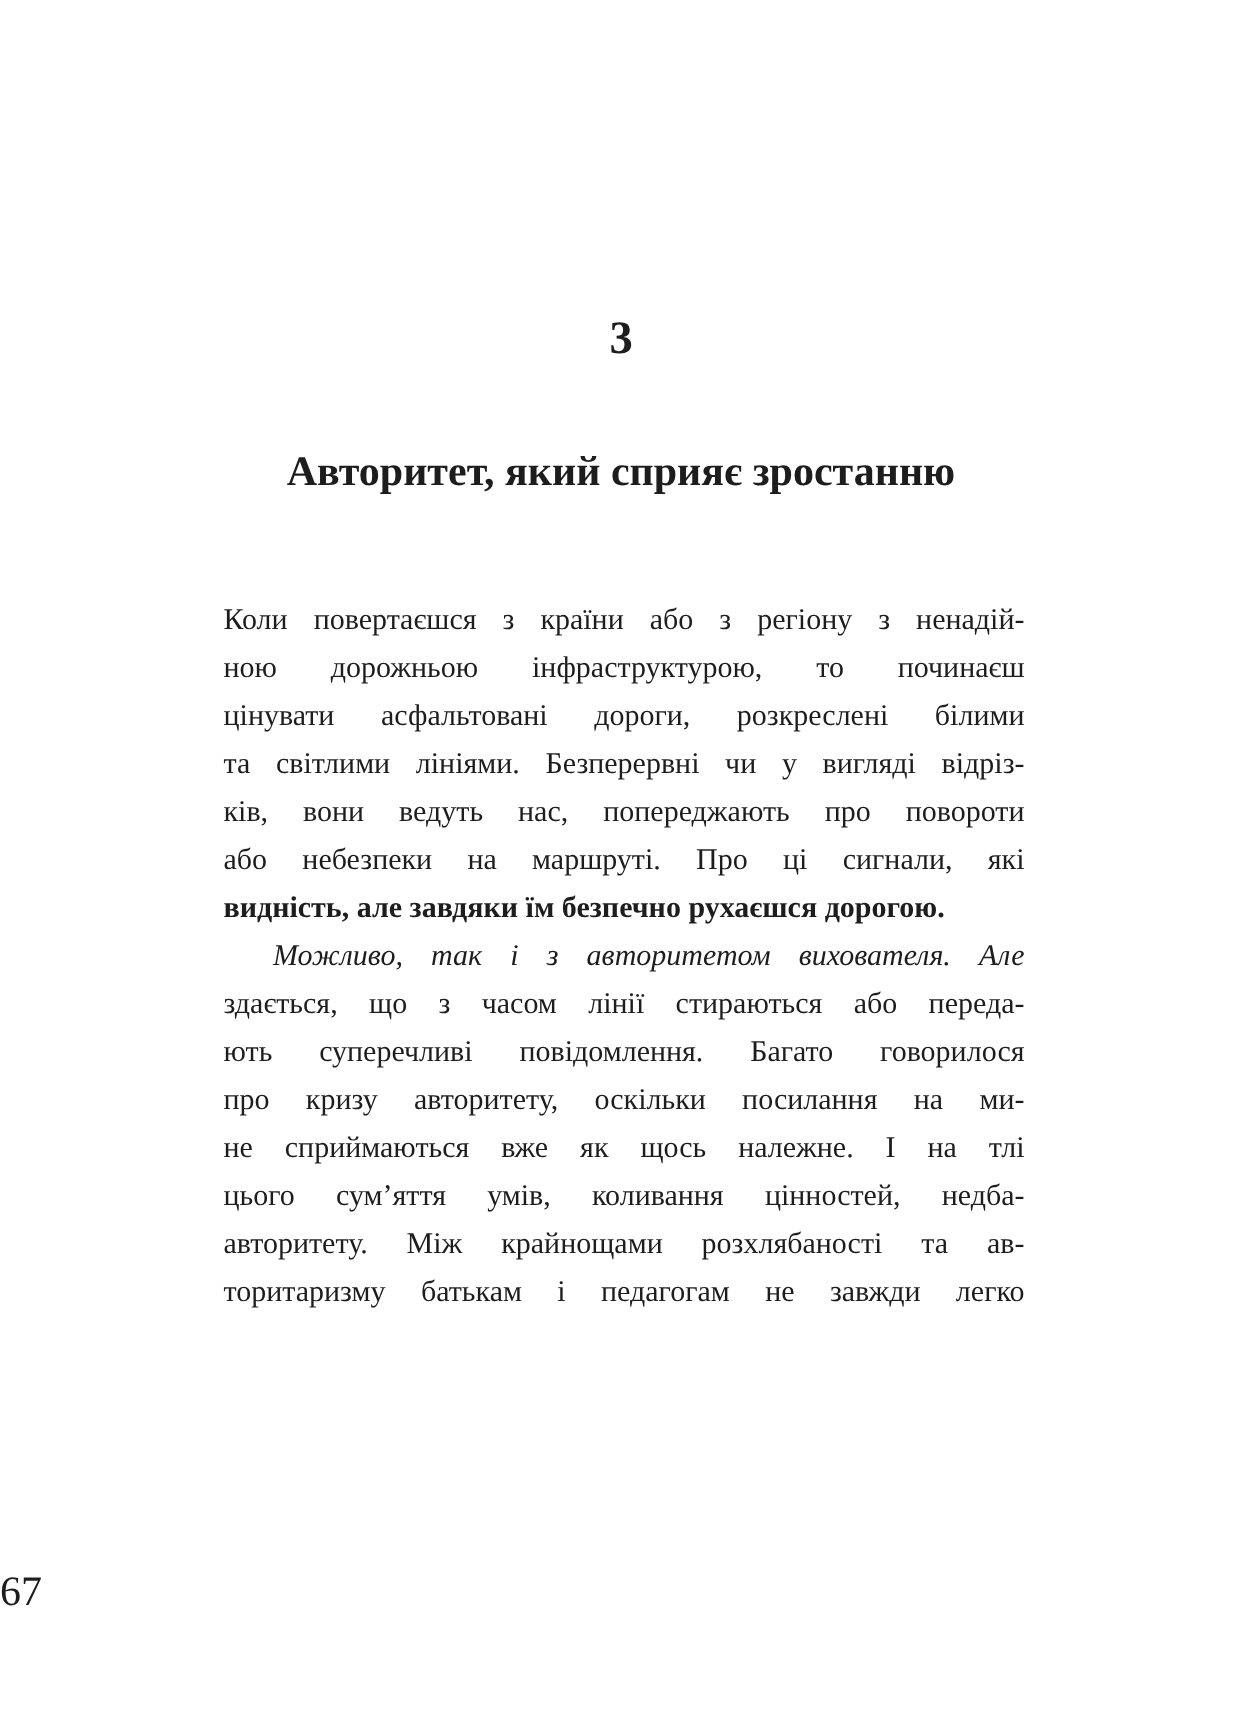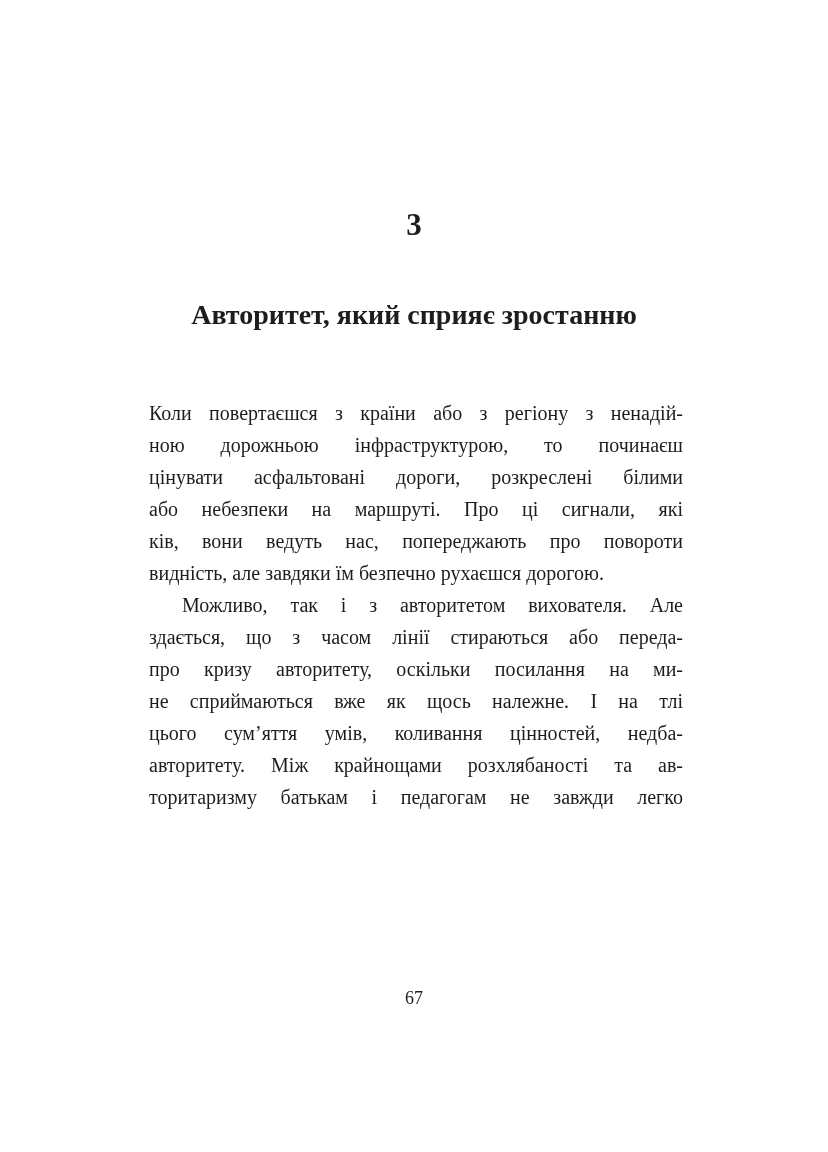--- a/index.html
+++ b/index.html
@@ -44,56 +44,60 @@
     width: 534px;
     font-size: 20px;
     line-height: 32px;
   }
   .line {
     text-align: justify;
     text-align-last: justify;
   }
   .line.para-end {
     text-align-last: left;
+    font-weight: bold;
   }
   .line.indent {
     text-indent: 33px;
+    font-style: italic;
   }
   .page-number {
     position: absolute;
-    top: 988px;
+    top: 1046px;
     left: 0;
     width: 100%;
-    text-align: center;
-    font-size: 18px;
+    text-align: left;
+    font-size: 28px;
   }
 </style>
 </head>
 <body>
 
 <div class="page">
 
   <div class="chapter-number">3</div>
 
   <h1 class="chapter-title">Авторитет, який сприяє зростанню</h1>
 
   <div class="body-text">
 
     <div class="paragraph">
       <div class="line">Коли повертаєшся з країни або з регіону з ненадій-</div>
       <div class="line">ною дорожньою інфраструктурою, то починаєш</div>
       <div class="line">цінувати асфальтовані дороги, розкреслені білими</div>
+      <div class="line">та світлими лініями. Безперервні чи у вигляді відріз-</div>
+      <div class="line">ків, вони ведуть нас, попереджають про повороти</div>
       <div class="line">або небезпеки на маршруті. Про ці сигнали, які</div>
-      <div class="line">ків, вони ведуть нас, попереджають про повороти</div>
       <div class="line para-end">видність, але завдяки їм безпечно рухаєшся дорогою.</div>
     </div>
 
     <div class="paragraph">
       <div class="line indent">Можливо, так і з авторитетом вихователя. Але</div>
       <div class="line">здається, що з часом лінії стираються або переда-</div>
+      <div class="line">ють суперечливі повідомлення. Багато говорилося</div>
       <div class="line">про кризу авторитету, оскільки посилання на ми-</div>
       <div class="line">не сприймаються вже як щось належне. І на тлі</div>
       <div class="line">цього сум’яття умів, коливання цінностей, недба-</div>
       <div class="line">авторитету. Між крайнощами розхлябаності та ав-</div>
       <div class="line">торитаризму батькам і педагогам не завжди легко</div>
     </div>
 
   </div>
 
   <div class="page-number">67</div>

